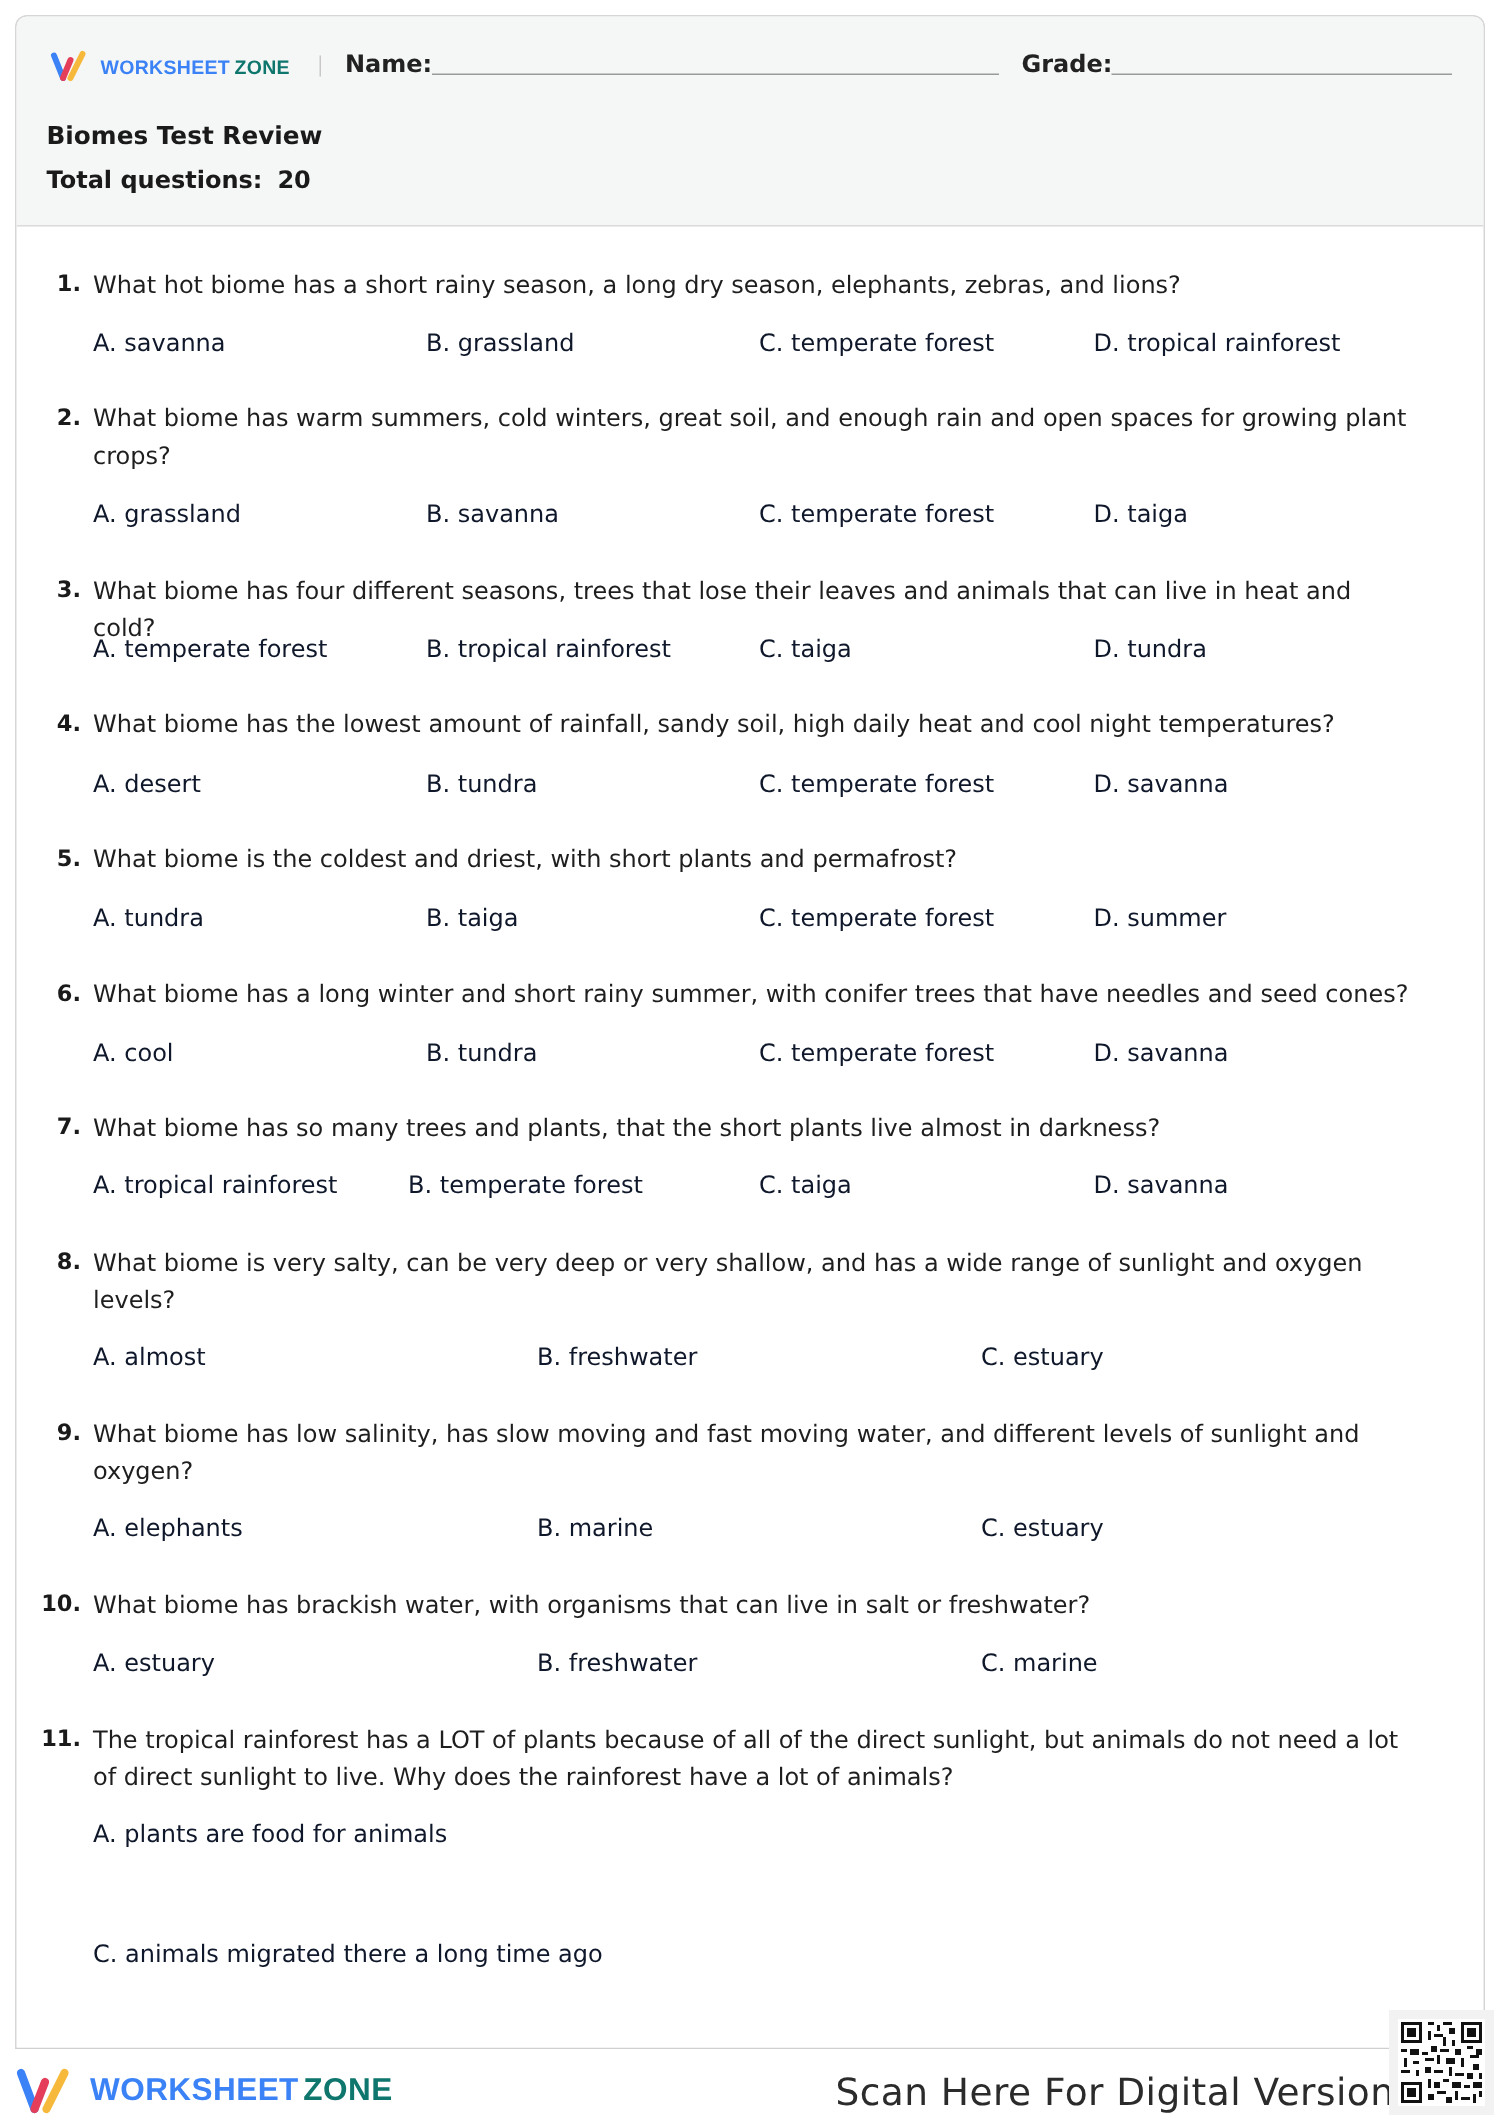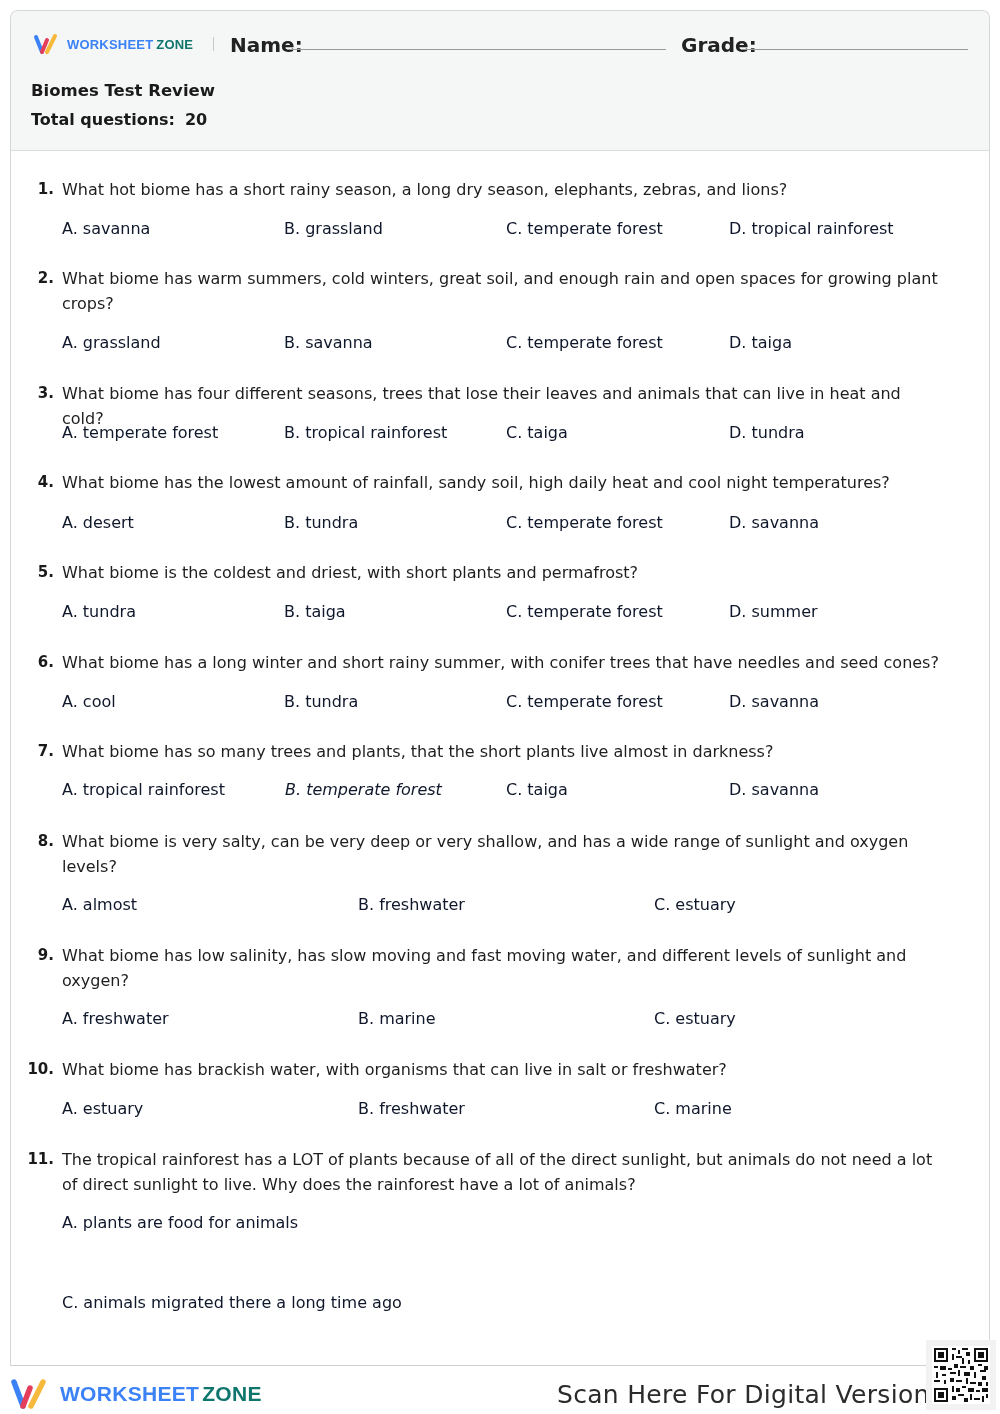--- a/index.html
+++ b/index.html
@@ -14,21 +14,21 @@
   .header {
     position: absolute; left: 0; top: 0; width: 100%; height: 140px;
     background: #f5f6f6; border-bottom: 1px solid #dcdcdc;
   }
   .logo-small { position: absolute; left: 22px; top: 22px; height: 22px; display: flex; align-items: center; }
   .logo-small .wordmark { font-family: "Liberation Sans", sans-serif; font-weight: bold; font-size: 13px; letter-spacing: 0.2px; margin-left: 4px; }
   .wm-blue { color: #3b82f6; }
   .wm-gold { color: #0f766e; margin-left: 3px; }
   .divider-v { position: absolute; left: 202px; top: 26px; width: 1px; height: 14px; background: #c8c8c8; }
 
-  .field-label { position: absolute; top: 22px; font-weight: bold; font-size: 20px; color: #222; }
+  .field-label { position: absolute; top: 22px; font-weight: bold; font-size: 16px; color: #222; }
   .field-line { position: absolute; top: 38px; height: 1px; background: #9a9a9a; }
 
   .title { position: absolute; left: 20px; top: 70px; font-weight: bold; font-size: 16.5px; color: #1a1a1a; }
   .total { position: absolute; left: 20px; top: 99px; font-weight: bold; font-size: 16px; color: #1a1a1a; }
   .total .num { margin-left: 10px; }
 
   .q { position: absolute; left: 16px; width: 930px; }
   .q .num { position: absolute; left: 0; width: 27px; text-align: right; font-weight: bold; font-size: 15px; color: #1a1a1a; }
   .q .text { position: absolute; left: 35px; width: 880px; font-size: 16px; line-height: 25px; color: #1e1e1e; }
   .q .num { line-height: 25px; }
@@ -118,37 +118,37 @@
   <span class="opt" style="left:51px; top:681px;">A. cool</span>
   <span class="opt" style="left:273px; top:681px;">B. tundra</span>
   <span class="opt" style="left:495px; top:681px;">C. temperate forest</span>
   <span class="opt" style="left:718px; top:681px;">D. savanna</span>
 
   <div class="q" style="top:728px;">
     <span class="num">7.</span>
     <span class="text">What biome has so many trees and plants, that the short plants live almost in darkness?</span>
   </div>
   <span class="opt" style="left:51px; top:769px;">A. tropical rainforest</span>
-  <span class="opt" style="left:274px; top:769px;font-style:italic;">B. temperate forest</span>
+  <span class="opt" style="left:261px; top:769px;">B. temperate forest</span>
   <span class="opt" style="left:495px; top:769px;">C. taiga</span>
   <span class="opt" style="left:718px; top:769px;">D. savanna</span>
 
   <div class="q" style="top:818px;">
     <span class="num">8.</span>
     <span class="text">What biome is very salty, can be very deep or very shallow, and has a wide range of sunlight and oxygen levels?</span>
   </div>
   <span class="opt" style="left:51px; top:884px;">A. almost</span>
   <span class="opt" style="left:347px; top:884px;">B. freshwater</span>
   <span class="opt" style="left:643px; top:884px;">C. estuary</span>
 
   <div class="q" style="top:932px;">
     <span class="num">9.</span>
     <span class="text">What biome has low salinity, has slow moving and fast moving water, and different levels of sunlight and oxygen?</span>
   </div>
-  <span class="opt" style="left:51px; top:998px;">A. freshwater</span>
+  <span class="opt" style="left:51px; top:998px;">A. elephants</span>
   <span class="opt" style="left:347px; top:998px;">B. marine</span>
   <span class="opt" style="left:643px; top:998px;">C. estuary</span>
 
   <div class="q" style="top:1046px;">
     <span class="num">10.</span>
     <span class="text">What biome has brackish water, with organisms that can live in salt or freshwater?</span>
   </div>
   <span class="opt" style="left:51px; top:1088px;">A. estuary</span>
   <span class="opt" style="left:347px; top:1088px;">B. freshwater</span>
   <span class="opt" style="left:643px; top:1088px;">C. marine</span>

